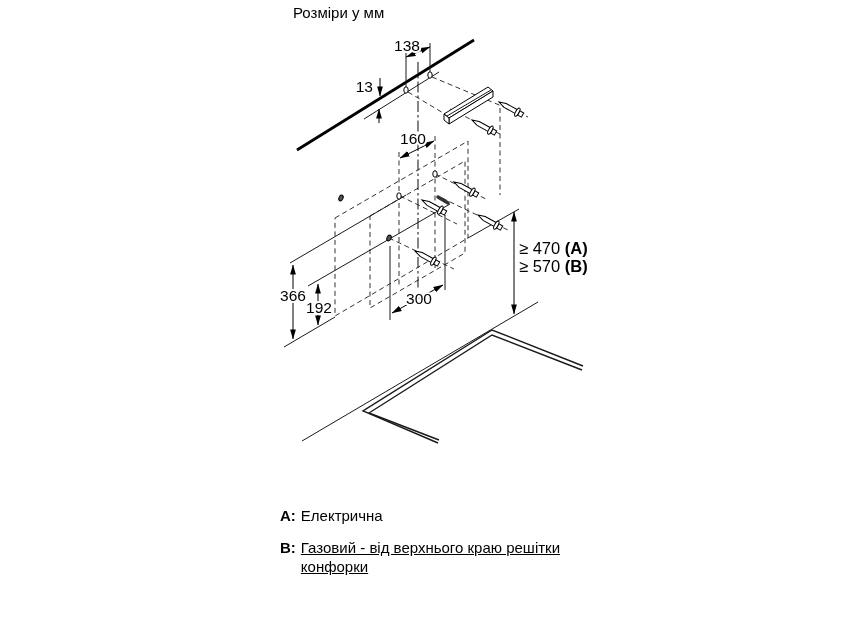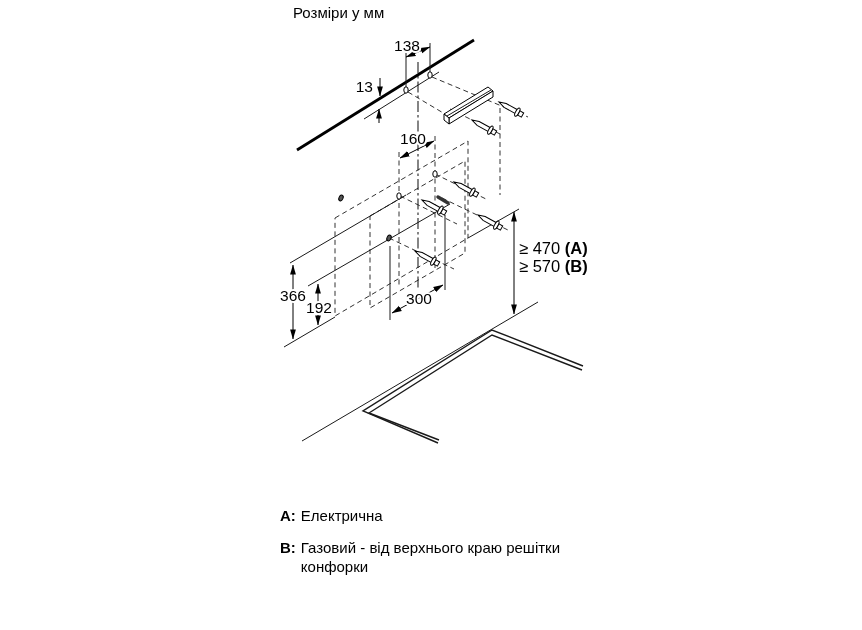--- a/index.html
+++ b/index.html
@@ -5,21 +5,21 @@
   html,body{margin:0;padding:0;background:#fff;}
   body{width:862px;height:630px;position:relative;overflow:hidden;
        font-family:"Liberation Sans",sans-serif;color:#000;}
   .page-title{position:absolute;left:277px;top:4px;font-size:15px;line-height:17px;margin-left:16px;}
   .drawing{position:absolute;left:270px;top:25px;}
   .legend{position:absolute;left:280px;font-size:15px;line-height:19px;display:flex;}
   .legend .key{font-weight:bold;margin-right:5px;white-space:nowrap;}
   .legend-a{top:506px;}
   .legend-b{top:538px;}
   .legend .txt{display:block;}
-  .legend-b .txt{width:268px;}
+  .legend-b .txt{width:268px;text-decoration:underline;}
   svg text{font-family:"Liberation Sans",sans-serif;font-size:15.5px;fill:#000;
            paint-order:stroke;stroke:#fff;stroke-width:4px;stroke-linejoin:round;}
   svg .clr{font-size:16.5px;}
   .ln{stroke:#1a1a1a;stroke-width:1;fill:none;}
   .thick{stroke:#000;stroke-width:2.8;}
   .dash{stroke:#333;stroke-width:1;fill:none;stroke-dasharray:5,3.5;}
   .cline{stroke:#222;stroke-width:1.1;fill:none;stroke-dasharray:11,3,2.5,3;}
   .dim{stroke:#000;stroke-width:1;fill:none;}
   .part{fill:#fff;stroke:#000;stroke-width:1;}
   .chev{stroke:#1a1a1a;stroke-width:1.4;fill:none;}

